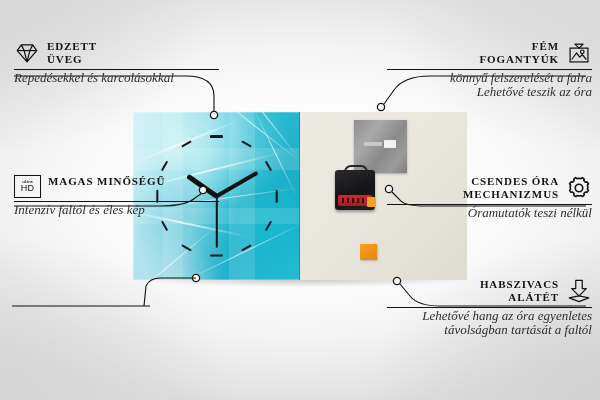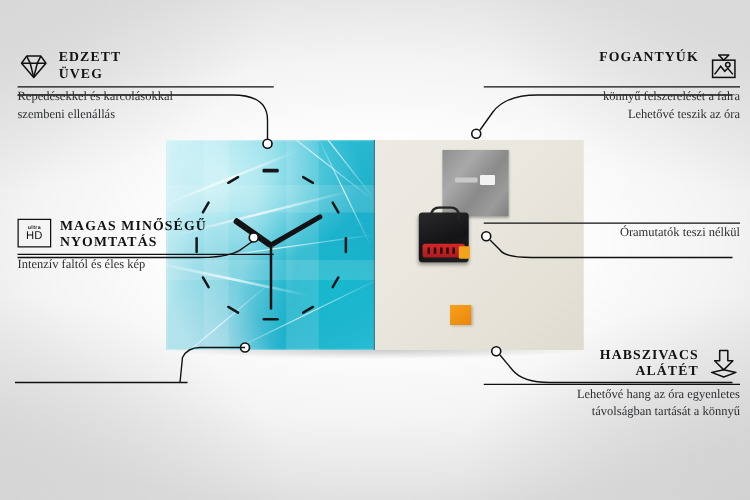--- a/index.html
+++ b/index.html
@@ -76,21 +76,21 @@
   .feat.left .row{justify-content:flex-start;}
   .feat.right .row{justify-content:flex-end;}
   .feat .title{
     font-family:"Liberation Serif",serif;
     font-size:11px;font-weight:700;letter-spacing:.9px;color:#111315;
     line-height:12.5px;text-transform:uppercase;
   }
   .feat.right .title{text-align:right;}
   .feat .desc{
     font-family:"Liberation Serif",serif;
-    font-size:10px;color:#2b2e31;line-height:10.5px;margin-top:3px;
+    font-size:13px;color:#2b2e31;line-height:10.5px;margin-top:3px;font-style:italic;
   }
   .feat.right .desc{text-align:right;}
   .feat .rule{height:1px;background:#111;margin-top:3px;}
   .ico{width:26px;height:26px;flex:0 0 26px;display:block;}
   .hdbox{
     width:25px;height:21px;border:1.4px solid #111;display:flex;flex-direction:column;
     align-items:center;justify-content:center;flex:0 0 25px;
   }
   .hdbox .u{font-family:"Liberation Sans",sans-serif;font-size:4.2px;font-weight:700;letter-spacing:.3px;line-height:4.4px;color:#111;}
   .hdbox .h{font-family:"Liberation Sans",sans-serif;font-size:9px;font-weight:400;letter-spacing:.2px;line-height:9.4px;color:#111;}
@@ -204,74 +204,85 @@
             <path d="M23,6 L19.5,13 L16,27"></path>
         </g>
       </svg>
       <div>
         <div class="title">EDZETT</div>
         <div class="title">ÜVEG</div>
       </div>
     </div>
     <div class="rule"></div>
     <div class="desc">Repedésekkel és karcolásokkal</div>
-    <div class="desc">szembeni ellenállás</div>
   </div>
 
   <div class="feat left" id="f2">
     <div class="row">
       <div class="hdbox">
         <span class="u">ultra</span>
         <span class="h">HD</span>
       </div>
       <div>
         <div class="title">MAGAS MINŐSÉGŰ</div>
-        <div class="title">NYOMTATÁS</div>
       </div>
     </div>
     <div class="rule"></div>
     <div class="desc">Intenzív faltól és éles kép</div>
   </div>
 
 
   <div class="feat right" id="f4">
     <div class="row">
       <div>
+        <div class="title">FÉM</div>
         <div class="title">FOGANTYÚK</div>
       </div>
       <svg class="ico" viewBox="0 0 32 32">
         <g fill="none" stroke="#111" stroke-width="1.5">
           <rect x="5" y="10" width="22" height="17"></rect>
           <path d="M16,10 L11,5 L21,5 Z" stroke-linejoin="round"></path>
           <path d="M7,24 L13,16 L17,21 L20,18 L25,24"></path>
           <circle cx="20" cy="14.5" r="2.2"></circle>
         </g>
       </svg>
     </div>
     <div class="rule"></div>
     <div class="desc">könnyű felszerelését a falra</div>
     <div class="desc">Lehetővé teszik az óra</div>
   </div>
 
   <div class="feat right" id="f5">
+    <div class="row">
+      <div>
+        <div class="title">CSENDES ÓRA</div>
+        <div class="title">MECHANIZMUS</div>
+      </div>
+      <svg class="ico" viewBox="0 0 32 32">
+        <g fill="none" stroke="#111" stroke-width="2" stroke-linejoin="round">
+          <path d="M16,4 l2.6,.5 1.6,-1.2 2.2,1.7 -.4,2 1.9,1.9 2,-.4 1.7,2.2 -1.2,1.6 .5,2.6 -.5,2.6 1.2,1.6 -1.7,2.2 -2,-.4 -1.9,1.9 .4,2 -2.2,1.7 -1.6,-1.2 -2.6,.5 -2.6,-.5 -1.6,1.2 -2.2,-1.7 .4,-2 -1.9,-1.9 -2,.4 -1.7,-2.2 1.2,-1.6 -.5,-2.6 .5,-2.6 -1.2,-1.6 1.7,-2.2 2,.4 1.9,-1.9 -.4,-2 2.2,-1.7 1.6,1.2 Z"></path>
+          <circle cx="16" cy="16" r="4.6"></circle>
+        </g>
+      </svg>
+    </div>
     <div class="rule"></div>
     <div class="desc">Óramutatók teszi nélkül</div>
   </div>
 
   <div class="feat right" id="f6">
     <div class="row">
       <div>
         <div class="title">HABSZIVACS</div>
         <div class="title">ALÁTÉT</div>
       </div>
       <svg class="ico" viewBox="0 0 32 32">
         <g fill="none" stroke="#111" stroke-width="1.5" stroke-linejoin="round">
           <path d="M12,3 L20,3 L20,13 L25,13 L16,22 L7,13 L12,13 Z"></path>
           <path d="M16,22 L28,24.5 L16,29 L4,24.5 Z"></path>
         </g>
       </svg>
     </div>
     <div class="rule"></div>
     <div class="desc">Lehetővé hang az óra egyenletes</div>
-    <div class="desc">távolságban tartását a könnyű</div>
+    <div class="desc">távolságban tartását a faltól</div>
   </div>
 
 </div>
 
 </body></html>

